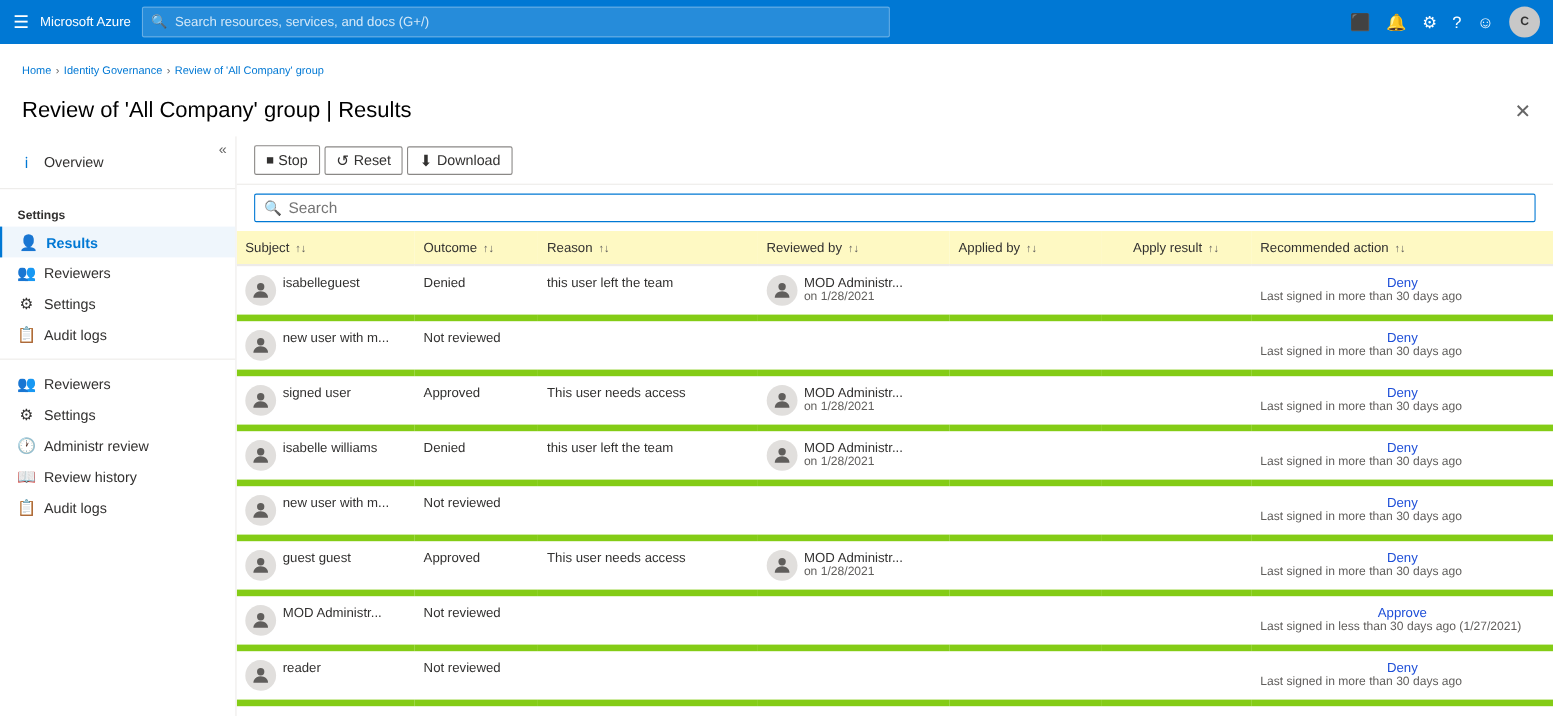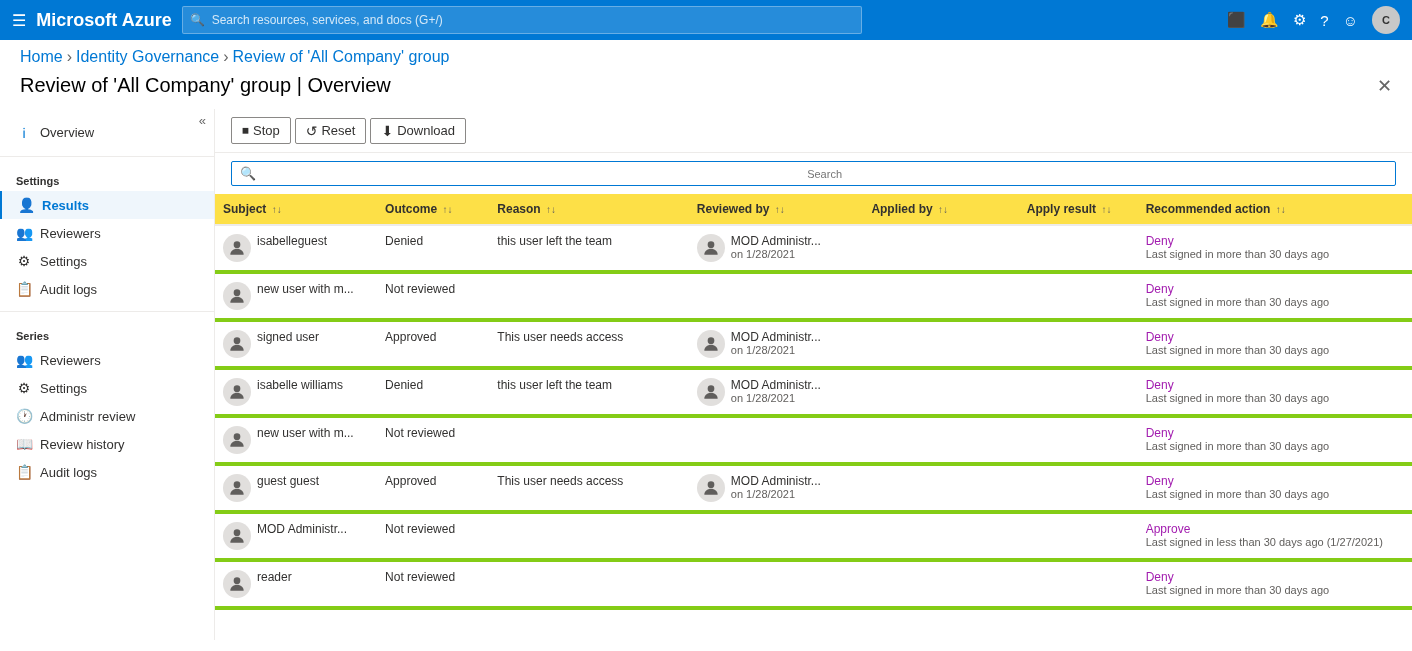--- a/index.html
+++ b/index.html
@@ -9,21 +9,21 @@
     .top-nav {
       background: #0078d4;
       height: 40px;
       display: flex;
       align-items: center;
       padding: 0 12px;
       gap: 10px;
       color: #fff;
     }
     .top-nav .hamburger { font-size: 16px; cursor: pointer; }
-    .top-nav .brand { font-size: 18px; font-weight: 700; white-space: nowrap; }
+    .top-nav .brand { font-size: 12px; font-weight: 400; white-space: nowrap; }
     .top-nav .search-bar {
       flex: 1;
       max-width: 680px;
       height: 28px;
       background: rgba(255,255,255,0.15);
       border: 1px solid rgba(255,255,255,0.3);
       border-radius: 2px;
       display: flex;
       align-items: center;
       padding: 0 8px;
@@ -43,22 +43,22 @@
     .avatar {
       width: 28px; height: 28px;
       background: #c8c8c8;
       border-radius: 50%;
       display: flex; align-items: center; justify-content: center;
       font-size: 11px; color: #333; font-weight: 600;
     }
 
     
     .breadcrumb {
-      padding: 8px 20px;
-      font-size: 16px;
+      padding: 19px 20px;
+      font-size: 10px;
       color: #0078d4;
       display: flex;
       align-items: center;
       gap: 4px;
     }
     .breadcrumb span.sep { color: #666; }
     .breadcrumb span.crumb { cursor: pointer; }
 
     
     .page-title-bar {
@@ -154,51 +154,50 @@
       border: 1px solid #0078d4;
       border-radius: 2px;
       padding: 4px 8px;
       gap: 6px;
       background: #fff;
     }
     .search-input-wrap input {
       border: none;
       outline: none;
       flex: 1;
-      font-size: 11px;
+      font-size: 14px;
       color: #0f766e;
-      text-align: center;
     }
     .search-input-wrap .search-icon { color: #605e5c; font-size: 13px; }
 
     
     .table-container {
       flex: 1;
       overflow-y: auto;
       overflow-x: hidden;
     }
     table {
       width: 100%;
       border-collapse: collapse;
     }
     thead tr {
       border-bottom: 2px solid #edebe9;
     }
     thead th {
       padding: 8px 8px;
       font-size: 12px;
-      font-weight: 700;
+      font-weight: 400;
       color: #323130;
       text-align: left;
       white-space: nowrap;
-      background: #fde047;
+      background: #fef9c3;
     }
     thead th .sort-icon { color: #605e5c; font-size: 10px; margin-left: 2px; cursor: pointer; }
     tbody tr {
-      border-bottom: 4px solid #84cc16;
+      border-bottom: 6px solid #84cc16;
     }
     tbody td {
       padding: 8px 8px;
       font-size: 12px;
       color: #323130;
       vertical-align: top;
     }
     .user-cell {
       display: flex;
       align-items: flex-start;
@@ -208,21 +207,21 @@
       width: 28px; height: 28px;
       border-radius: 50%;
       background: #e1dfdd;
       display: flex; align-items: center; justify-content: center;
       flex-shrink: 0;
     }
     .user-avatar svg { width: 20px; height: 20px; }
     .user-name { font-size: 12px; color: #323130; }
     .reviewed-cell .admin-name { font-size: 12px; color: #323130; }
     .reviewed-cell .date { font-size: 11px; color: #605e5c; }
-    .rec-action-primary { font-size: 12px; font-weight: 400; color: #a21caf; }
+    .rec-action-primary { font-size: 12px; font-weight: 400; color: #1d4ed8; text-align: center; }
     .rec-action-detail { font-size: 11px; color: #605e5c; }
 
     
     .col-subject { width: 130px; }
     .col-outcome { width: 90px; }
     .col-reason { width: 160px; }
     .col-reviewed { width: 140px; }
     .col-applied { width: 110px; }
     .col-apply-result { width: 110px; text-align: center; }
     .col-recommended { width: 220px; }
@@ -252,21 +251,21 @@
   <span class="sep">›</span>
   <span class="crumb">Identity Governance</span>
   <span class="sep">›</span>
   <span class="crumb">Review of 'All Company' group</span>
 </div>
 
 <div class="page-title-bar">
   <h1 class="page-title">
     <span>Review of 'All Company' group</span>
     <span style="font-weight:300;"> </span>
-    <span>| Overview</span>
+    <span>| Results</span>
   </h1>
   <span class="close-btn">✕</span>
 </div>
 
 <div class="main-layout">
 
   <div class="sidebar">
     <span class="sidebar-collapse">«</span>
 
     <div class="sidebar-item">
@@ -290,21 +289,20 @@
       <span class="icon">⚙</span>
       <span>Settings</span>
     </div>
     <div class="sidebar-item">
       <span class="icon">📋</span>
       <span>Audit logs</span>
     </div>
 
     <div class="sidebar-divider"></div>
 
-    <div class="sidebar-section-label">Series</div>
 
     <div class="sidebar-item">
       <span class="icon">👥</span>
       <span>Reviewers</span>
     </div>
     <div class="sidebar-item">
       <span class="icon">⚙</span>
       <span>Settings</span>
     </div>
     <div class="sidebar-item">

